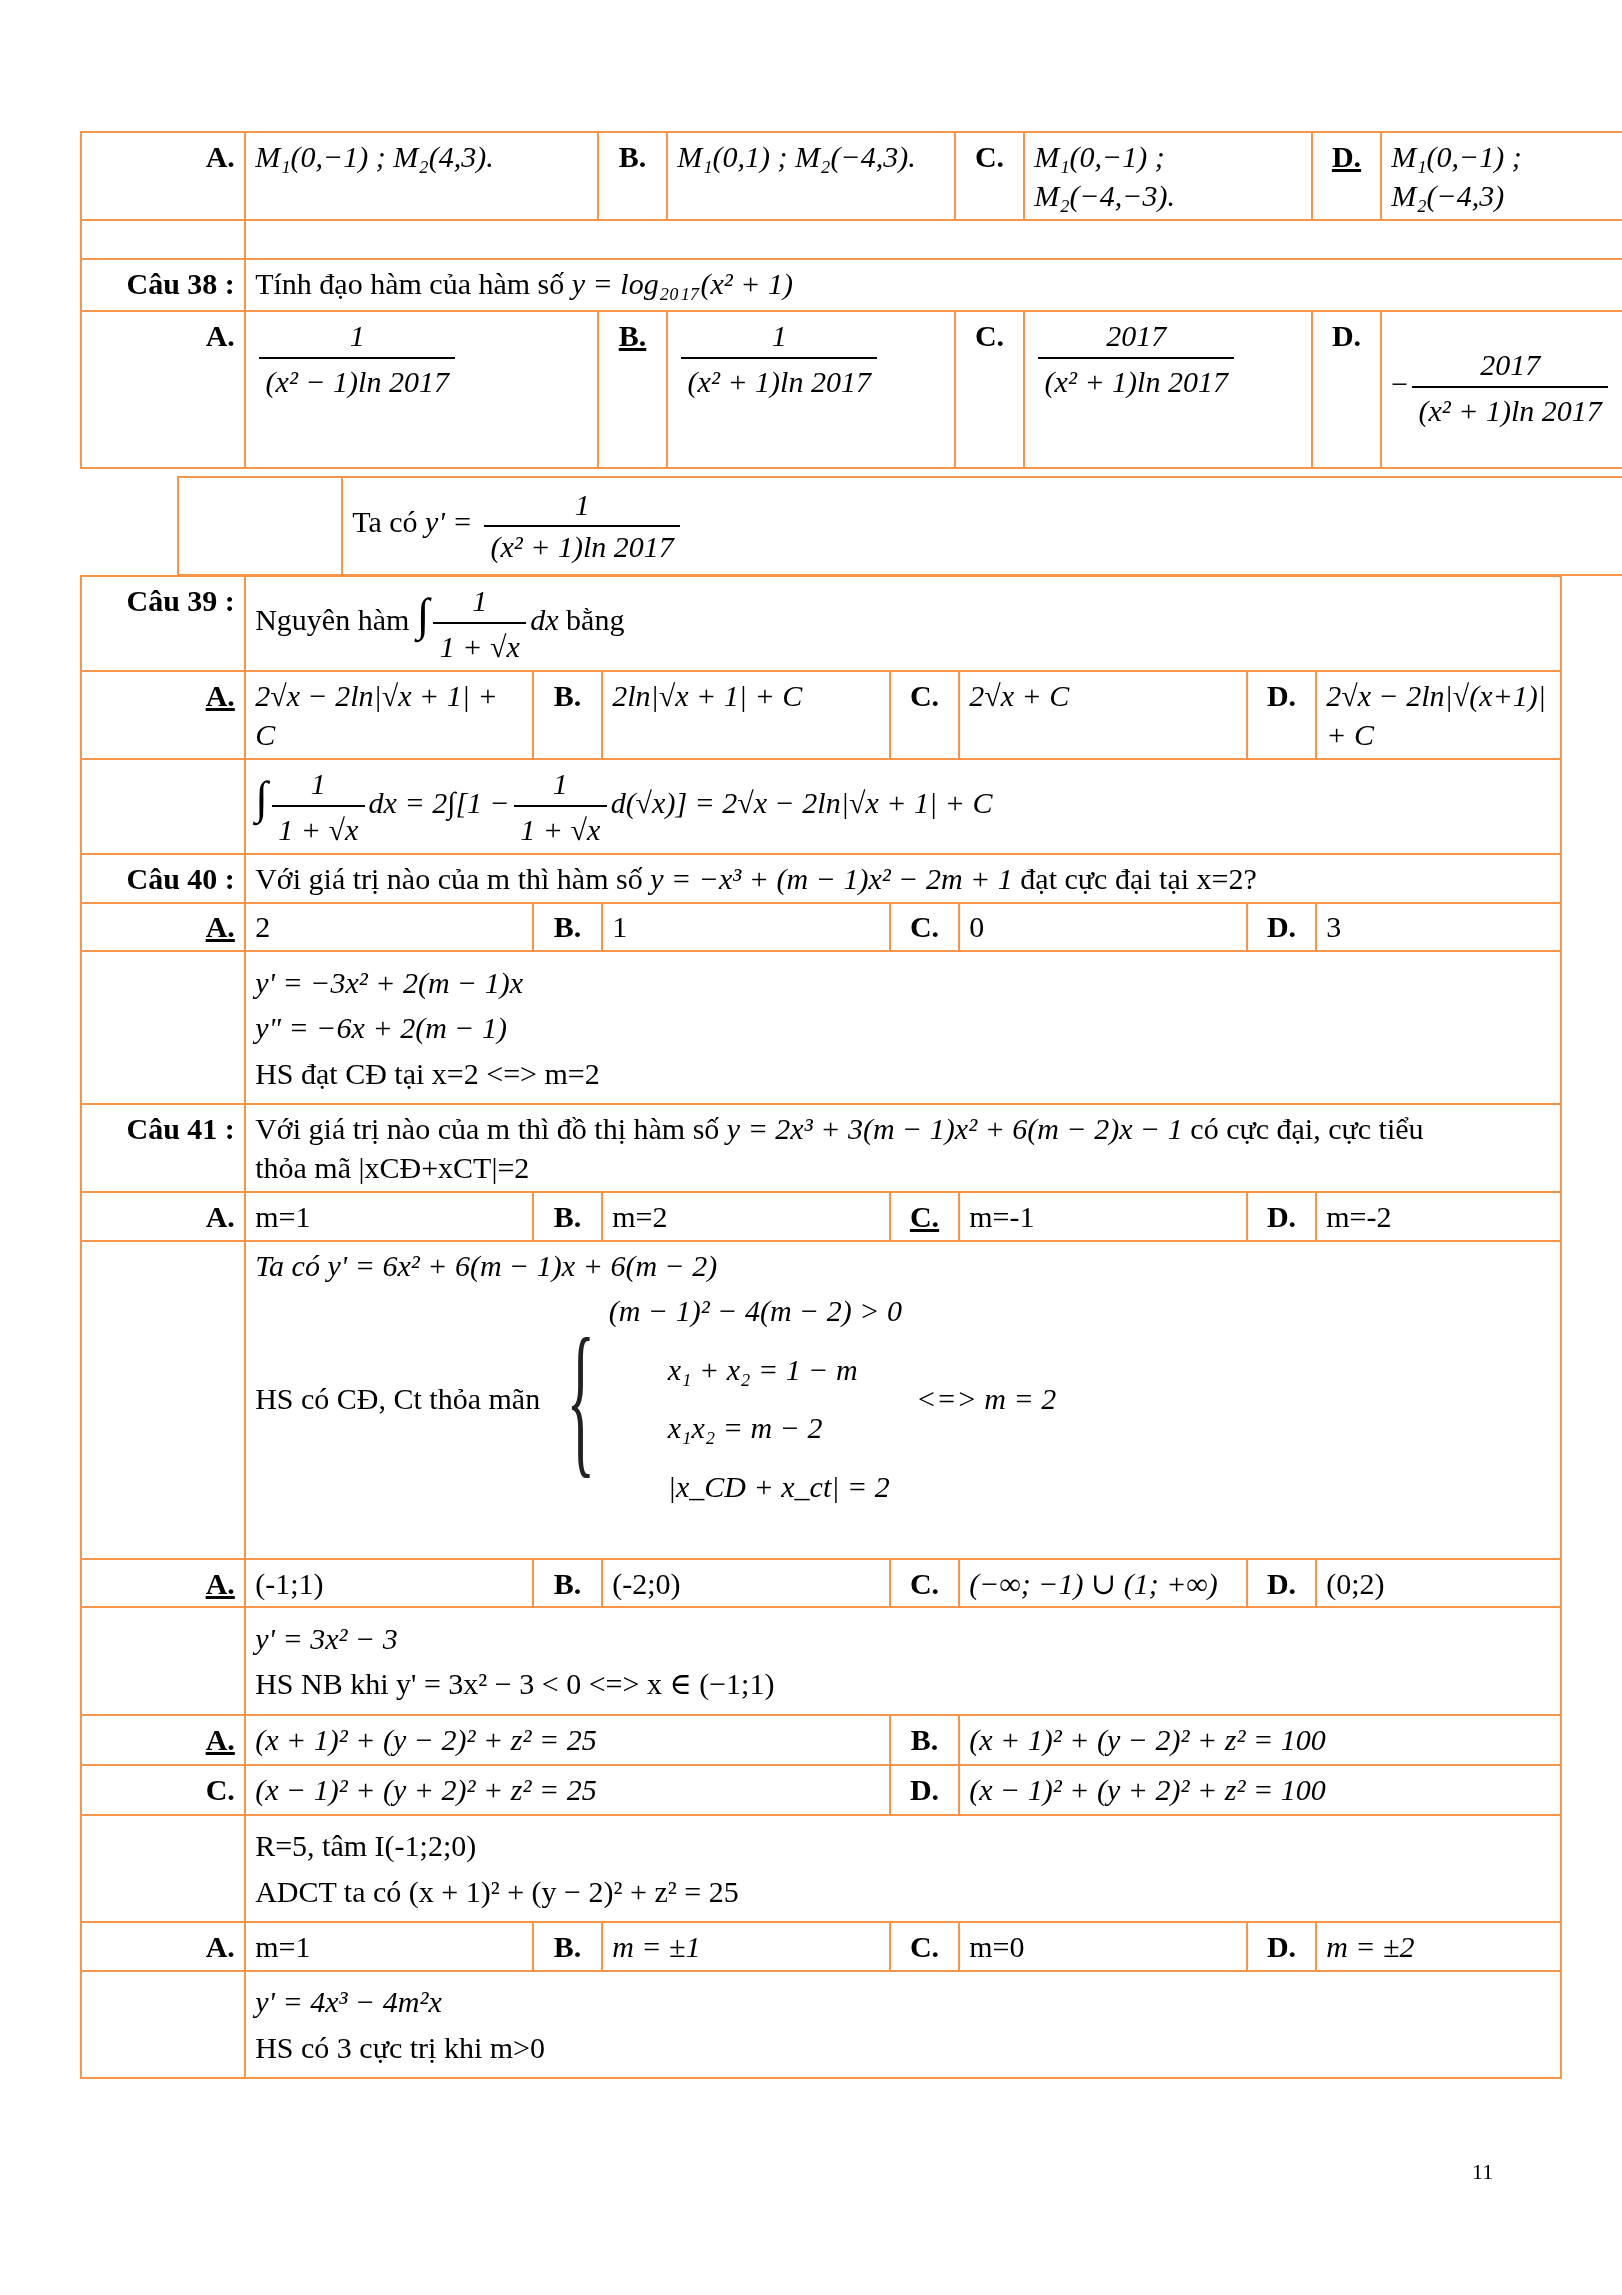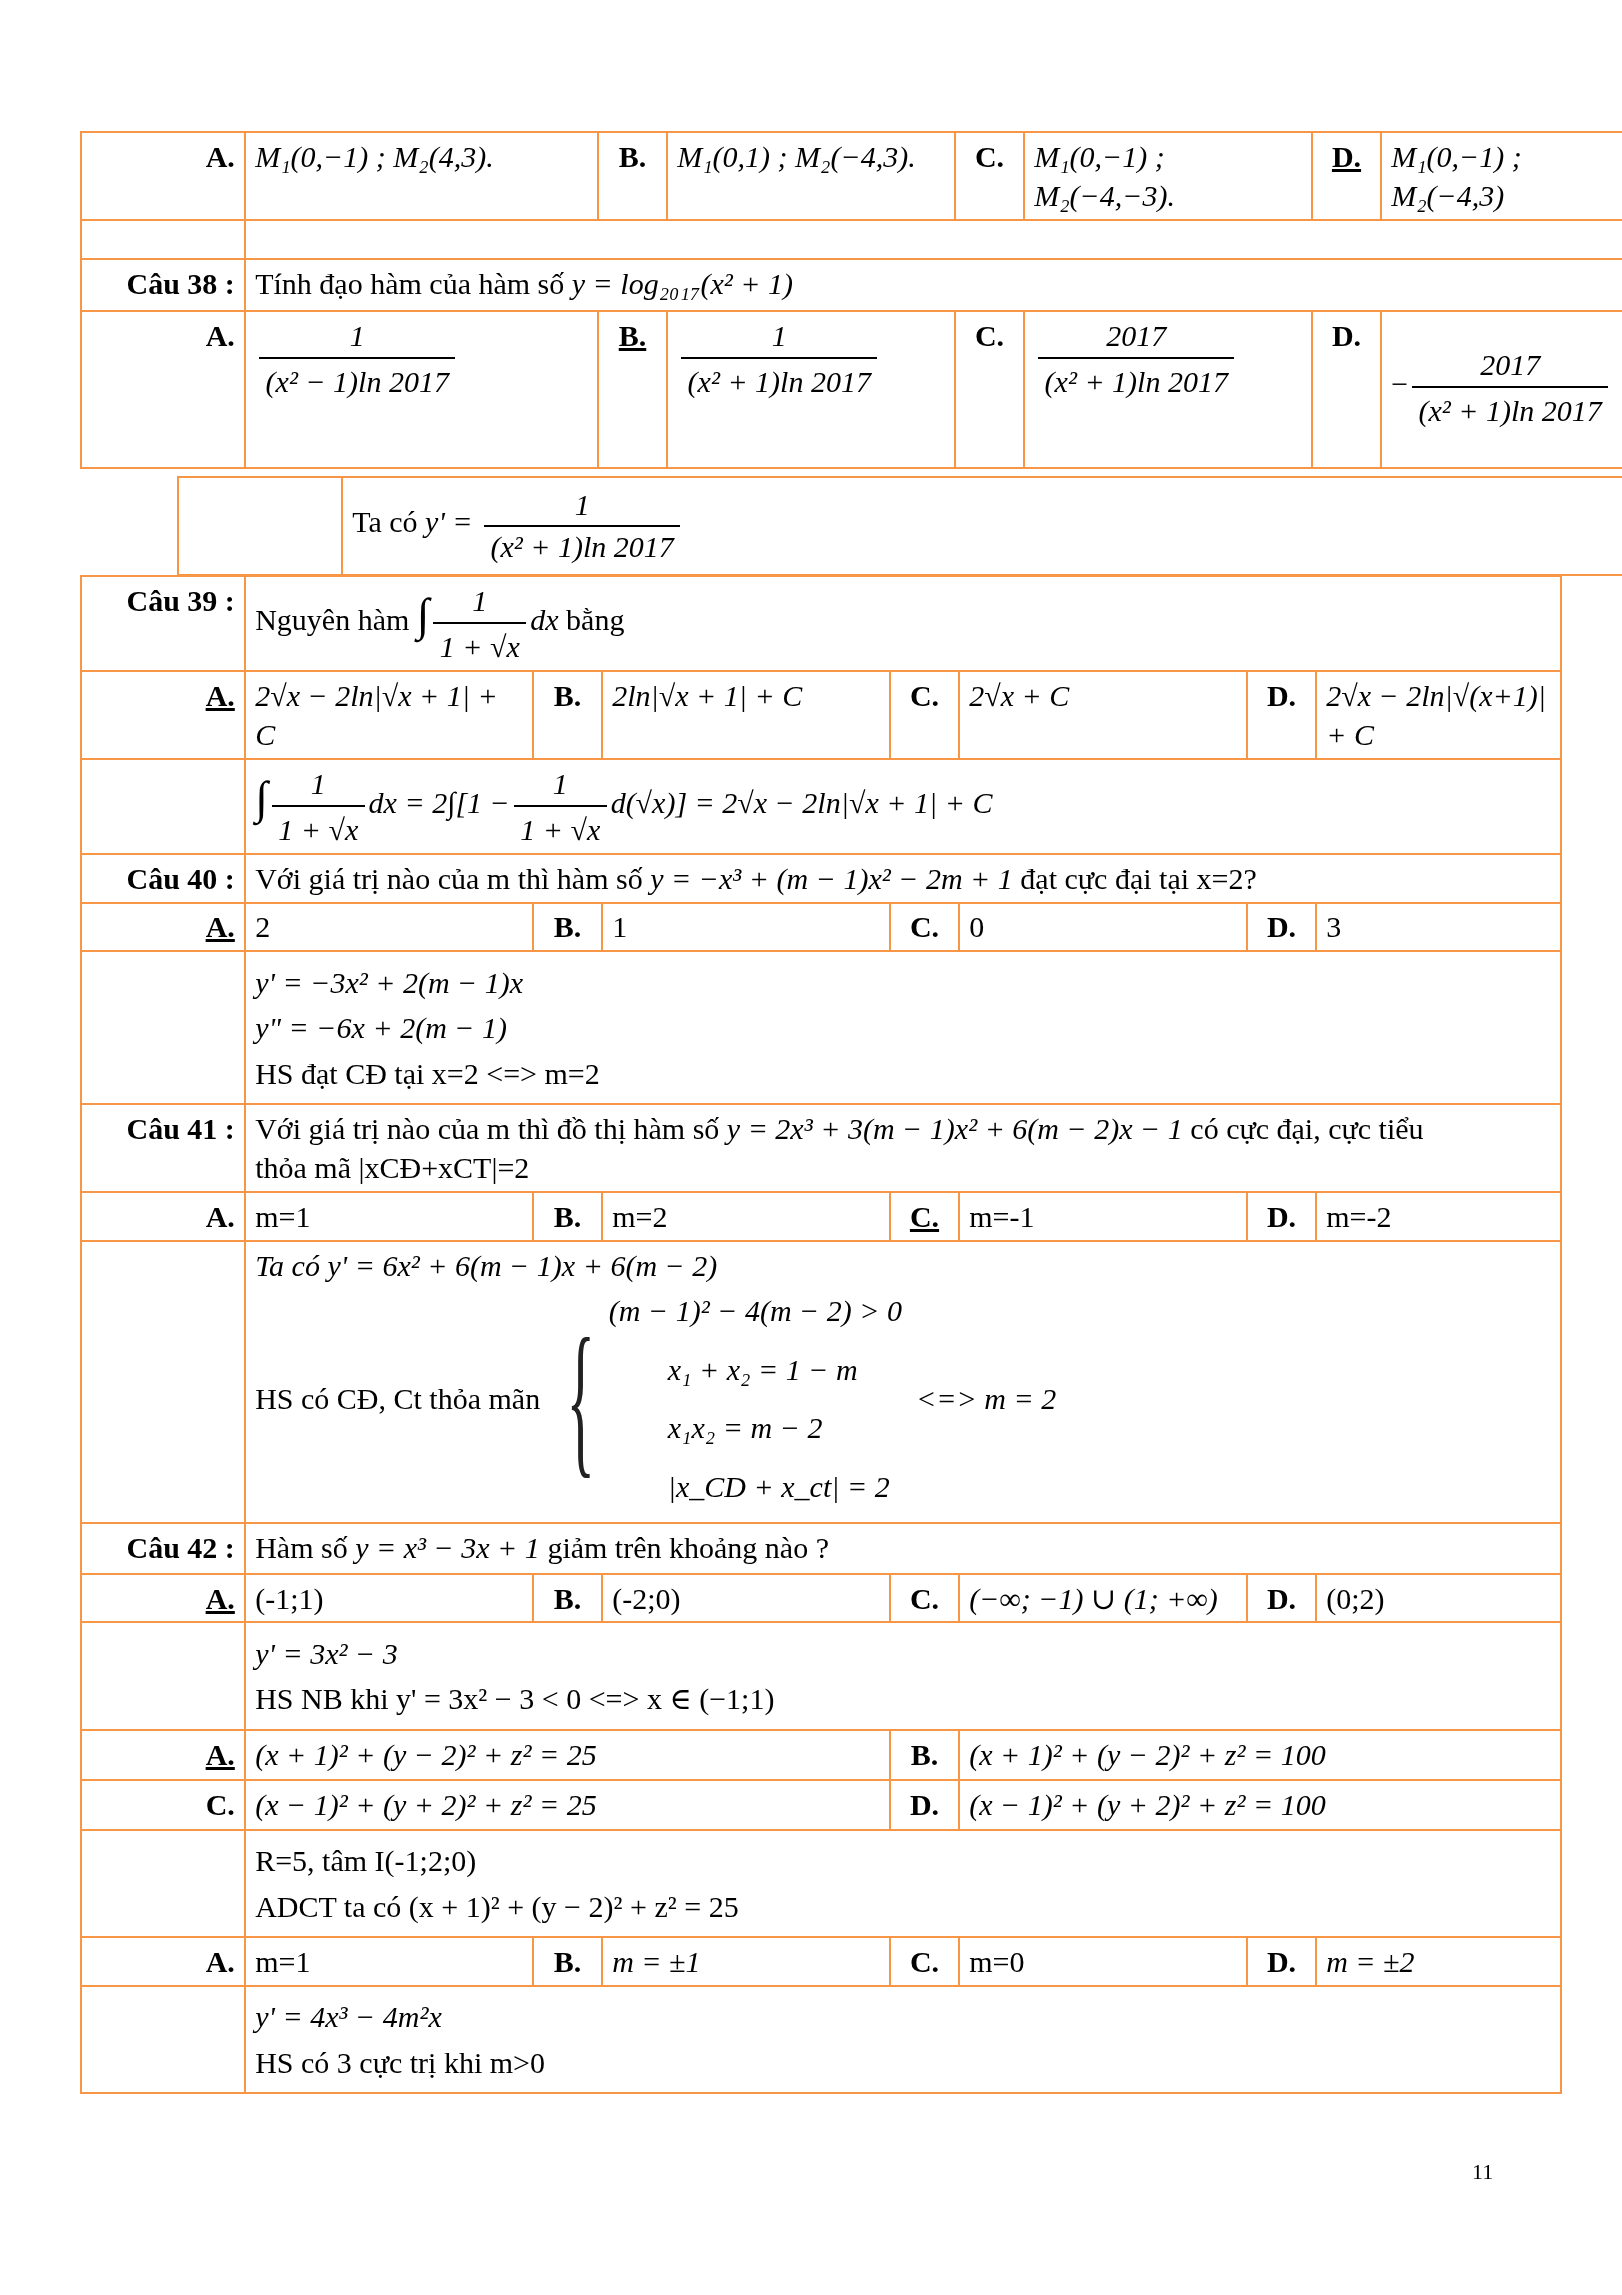--- a/index.html
+++ b/index.html
@@ -201,48 +201,40 @@
     <tr style="height:39px">
       <td class="lbl">A.</td>
       <td>m=1</td>
       <td class="opt">B.</td>
       <td>m=2</td>
       <td class="opt ul">C.</td>
       <td>m=-1</td>
       <td class="opt">D.</td>
       <td>m=-2</td>
     </tr>
-    <tr style="height:282px">
+    <tr style="height:318px">
       <td></td>
       <td colspan="7">
         <div class="math">Ta có   y' = 6x² + 6(m − 1)x  + 6(m − 2)</div>
         <div style="display:flex; align-items:center; margin-top:6.5px">
           <span>HS có CĐ, Ct thỏa mãn</span>
           <span class="sys">
             <span class="brace">{</span>
             <span class="lines math">
               <span>(m − 1)² − 4(m − 2) &gt; 0</span>
               <span style="padding-left:59px">x₁ + x₂ = 1 − m</span>
               <span style="padding-left:59px">x₁x₂ = m − 2</span>
               <span style="padding-left:59px">|x_CD + x_ct| = 2</span>
             </span>
           </span>
           <span class="math" style="margin-left:14px">&lt;=&gt; m = 2</span>
         </div>
       </td>
     </tr>
 
-    <tr style="height:51px">
-      <td class="lbl">Câu 42 :</td>
-      <td colspan="7">
-        <span>Hàm số</span>
-        <span class="math">y = x³ − 3x + 1</span>
-        <span>giảm trên khoảng nào ?</span>
-      </td>
-    </tr>
     <tr style="height:42px">
       <td class="lbl ul">A.</td>
       <td>(-1;1)</td>
       <td class="opt">B.</td>
       <td>(-2;0)</td>
       <td class="opt">C.</td>
       <td class="math">(−∞; −1) ∪ (1; +∞)</td>
       <td class="opt">D.</td>
       <td>(0;2)</td>
     </tr>

